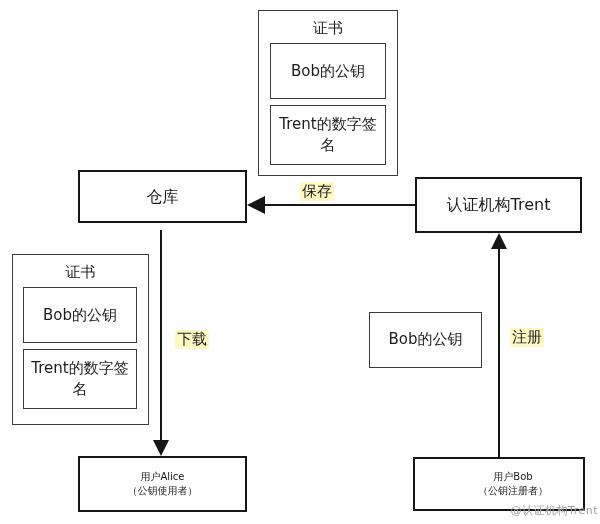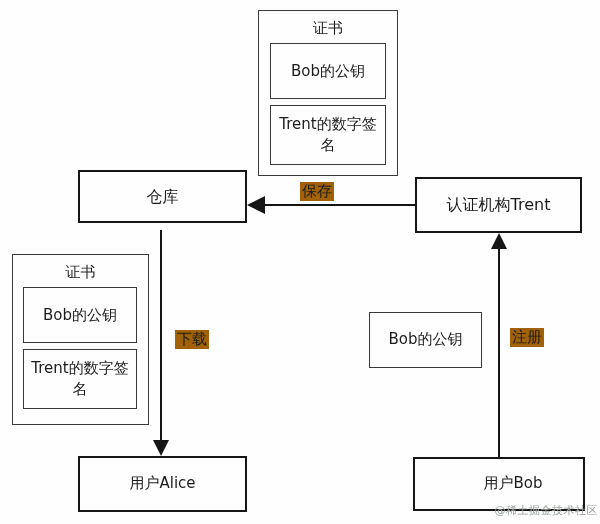--- a/index.html
+++ b/index.html
@@ -80,27 +80,27 @@
     border-top: 16px solid #161616;
   }
   .arrow-up {
     border-left: 8px solid transparent;
     border-right: 8px solid transparent;
     border-bottom: 16px solid #161616;
   }
   .edge-label {
     position: absolute;
     font-size: 15px;
-    background: #a16207;
+    background: #fef9c3;
     padding: 0 2px;
     white-space: nowrap;
   }
   .two-line {
     flex-direction: column;
-    font-size: 15px;
+    font-size: 10px;
     justify-content: center;
   }
   .watermark {
     position: absolute;
     right: 2px;
     top: 503px;
     font-size: 11px;
     letter-spacing: 0.5px;
     color: #9aa29c;
     white-space: nowrap;
@@ -136,21 +136,23 @@
   <div class="edge-label" style="left:175px; top:330px;font-family:Liberation Mono, monospace;">下载</div>
 
   <div class="box thin-box" style="left:369px; top:312px; width:113px; height:56px; font-size:15px;">Bob的公钥</div>
 
   <div class="line" style="left:498px; top:247px; width:2px; height:210px;"></div>
   <div class="arrowhead arrow-up" style="left:491px; top:233px;"></div>
   <div class="edge-label" style="left:510px; top:328px;">注册</div>
 
   <div class="box main-box two-line" style="left:78px; top:456px; width:169px; height:56px;">
     <div>用户Alice</div>
+    <div>（公钥使用者）</div>
   </div>
 
   <div class="box main-box two-line" style="left:413px; top:457px; width:172px; height:54px;padding-left:28px;">
     <div>用户Bob</div>
+    <div>（公钥注册者）</div>
   </div>
 
-  <div class="watermark">@稀土掘金技术社区</div>
+  <div class="watermark">@认证机构Trent</div>
 
 </div>
 
 </body></html>

